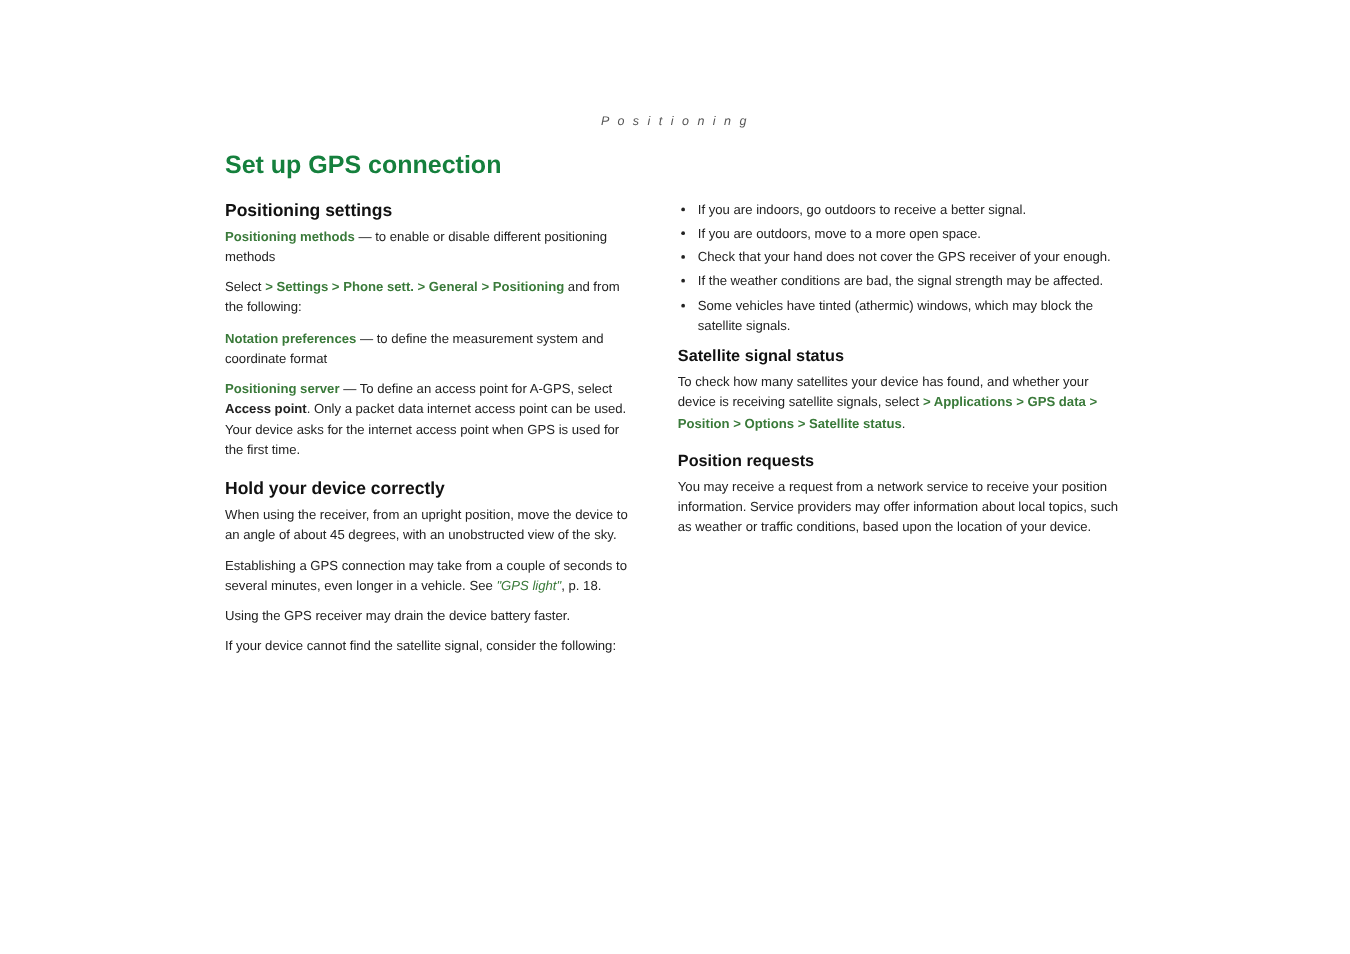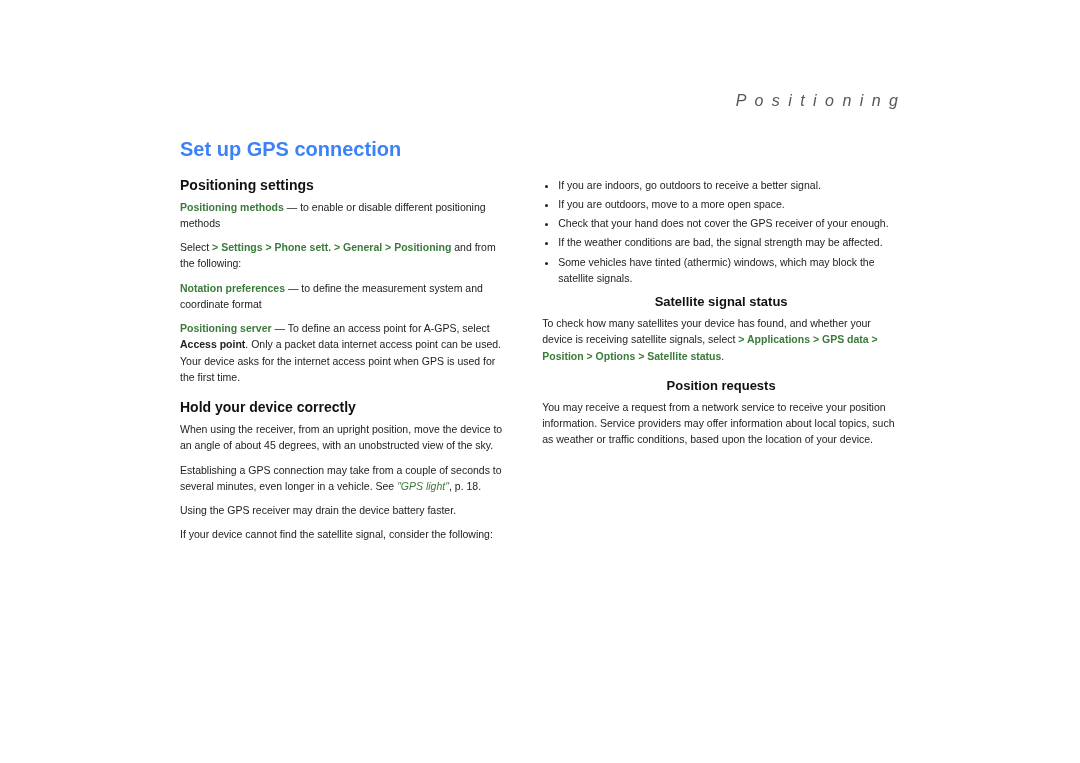--- a/index.html
+++ b/index.html
@@ -14,55 +14,54 @@
       align-items: center;
       justify-content: center;
     }
     .page {
       width: 780px;
       height: 620px;
       position: relative;
       padding: 20px 30px;
     }
     .page-header {
-      text-align: right;
-      font-size: 16px;
+      text-align: center;
+      font-size: 10px;
       color: #555;
       letter-spacing: 2px;
-      margin-bottom: 28px;
+      margin-bottom: 18px;
       font-style: italic;
     }
     .two-col {
       display: flex;
       gap: 32px;
     }
     .col-left {
       width: 48%;
     }
     .col-right {
       width: 52%;
     }
     .main-title {
       font-size: 20px;
       font-weight: bold;
       margin-bottom: 16px;
-      color: #3b82f6;
+      color: #15803d;
     }
     .section-title {
       font-size: 14px;
       font-weight: bold;
       margin-bottom: 6px;
       color: #111;
     }
     .section-subtitle {
       font-size: 13px;
       font-weight: bold;
       margin-bottom: 6px;
       color: #111;
-      text-align: center;
     }
     p {
       font-size: 10.5px;
       line-height: 1.55;
       color: #222;
       margin-bottom: 8px;
     }
     .green-link {
       color: #3a7a3a;
       font-weight: bold;

